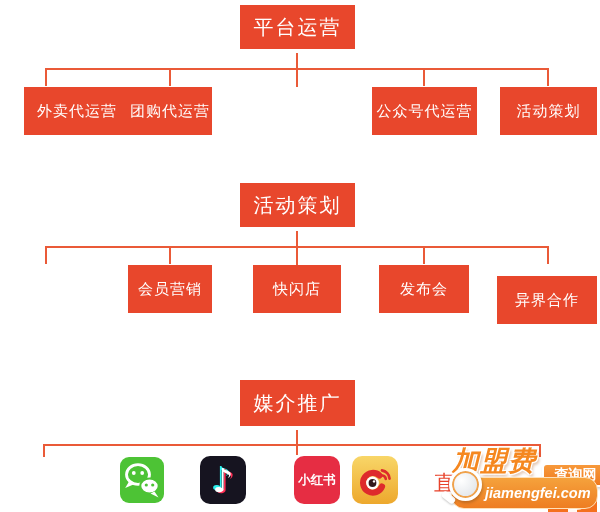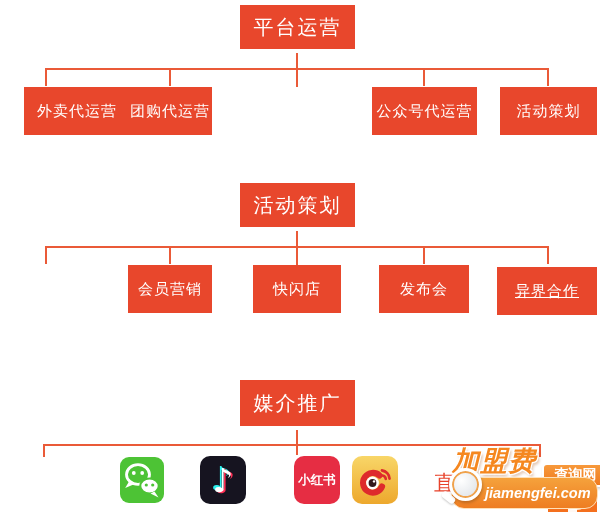--- a/index.html
+++ b/index.html
@@ -75,21 +75,21 @@
   <div class="pbox" style="top:183px;">活动策划</div>
   <div class="vline" style="left:296px;top:231px;height:34px;"></div>
   <div class="hline" style="left:45px;top:246px;width:504px;"></div>
   <div class="vline" style="left:45px;top:246px;height:18px;"></div>
   <div class="vline" style="left:169px;top:246px;height:18px;"></div>
   <div class="vline" style="left:423px;top:246px;height:18px;"></div>
   <div class="vline" style="left:547px;top:246px;height:18px;"></div>
   <div class="cbox" style="left:128px;top:265px;width:84px;">会员营销</div>
   <div class="cbox" style="left:253px;top:265px;width:88px;">快闪店</div>
   <div class="cbox" style="left:379px;top:265px;width:90px;">发布会</div>
-  <div class="cbox" style="left:497px;top:267px;width:100px;text-decoration:underline;">异界合作</div>
+  <div class="cbox" style="left:497px;top:276px;width:100px;">异界合作</div>
 
   <div class="pbox" style="top:380px;height:46px;">媒介推广</div>
   <div class="vline" style="left:296px;top:430px;height:25px;"></div>
   <div class="hline" style="left:43px;top:444px;width:498px;"></div>
   <div class="vline" style="left:43px;top:444px;height:13px;"></div>
   <div class="vline" style="left:539px;top:444px;height:13px;"></div>
 
 
   <div class="appicon icon-wechat">
     <svg width="44" height="46" viewBox="0 0 44 46">

